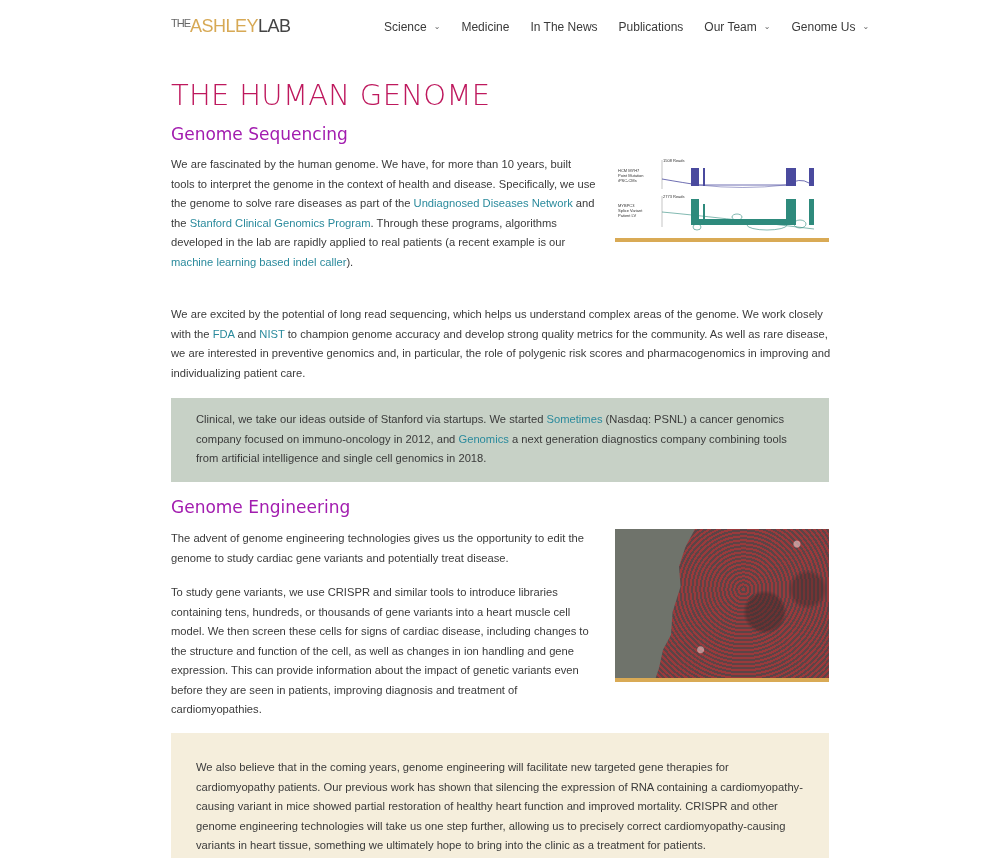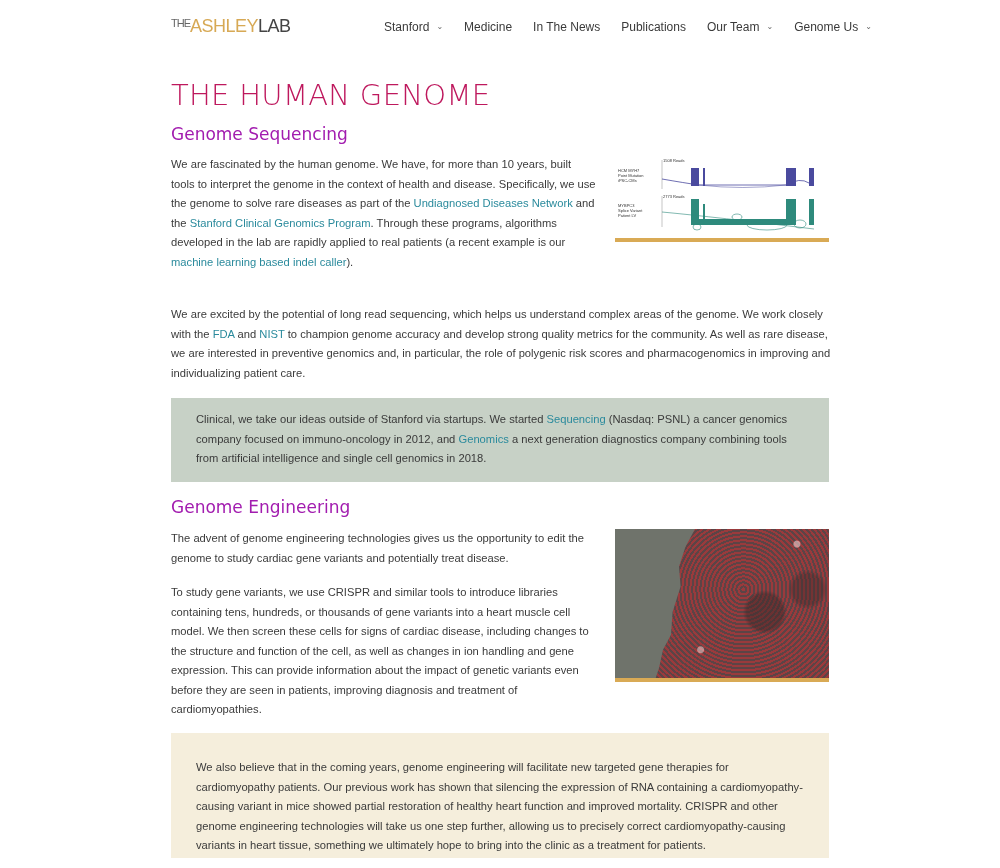--- a/index.html
+++ b/index.html
@@ -46,21 +46,21 @@
   </style>
 </head>
 <body>
 
 <header class="header">
   <div class="logo">
     <span class="the">THE</span><span class="ashley">ASHLEY</span><span class="lab">LAB</span>
   </div>
   <nav class="nav">
     <div class="nav-item">
-      <span>Stanford</span>
+      <span>Science</span>
       <span class="chev">⌄</span>
     </div>
     <div class="nav-item">
       <span>Medicine</span>
     </div>
     <div class="nav-item">
       <span>In The News</span>
     </div>
     <div class="nav-item">
       <span>Publications</span>
@@ -116,21 +116,21 @@
       <path d="M47 55 Q100 60 199 72" stroke="#2e8a7c" stroke-width="0.6" fill="none"></path>
     </svg>
   </div>
   <div class="fig1-bar"></div>
 
   <p class="body" style="top:305px; width:660px;">
     <span>We are excited by the potential of long read sequencing, which helps us understand complex areas of the genome. We work closely with the </span><a href="#">FDA</a><span> and </span><a href="#">NIST</a><span> to champion genome accuracy and develop strong quality metrics for the community. As well as rare disease, we are interested in preventive genomics and, in particular, the role of polygenic risk scores and pharmacogenomics in improving and individualizing patient care.</span>
   </p>
 
   <div class="callout green">
-    <span>Clinical, we take our ideas outside of Stanford via startups. We started </span><a href="#">Sequencing</a><span> (Nasdaq: PSNL) a cancer genomics company focused on immuno-oncology in 2012, and </span><a href="#">Genomics</a><span> a next generation diagnostics company combining tools from artificial intelligence and single cell genomics in 2018.</span>
+    <span>Clinical, we take our ideas outside of Stanford via startups. We started </span><a href="#">Sometimes</a><span> (Nasdaq: PSNL) a cancer genomics company focused on immuno-oncology in 2012, and </span><a href="#">Genomics</a><span> a next generation diagnostics company combining tools from artificial intelligence and single cell genomics in 2018.</span>
   </div>
 
   <h2 class="section-title" style="top:497px;">Genome Engineering</h2>
 
   <p class="body" style="top:529px; width:425px;">The advent of genome engineering technologies gives us the opportunity to edit the genome to study cardiac gene variants and potentially treat disease.</p>
 
   <p class="body" style="top:583px; width:430px;">To study gene variants, we use CRISPR and similar tools to introduce libraries containing tens, hundreds, or thousands of gene variants into a heart muscle cell model. We then screen these cells for signs of cardiac disease, including changes to the structure and function of the cell, as well as changes in ion handling and gene expression. This can provide information about the impact of genetic variants even before they are seen in patients, improving diagnosis and treatment of cardiomyopathies.</p>
 
   <div class="fig2">
     <div class="dish"></div>

